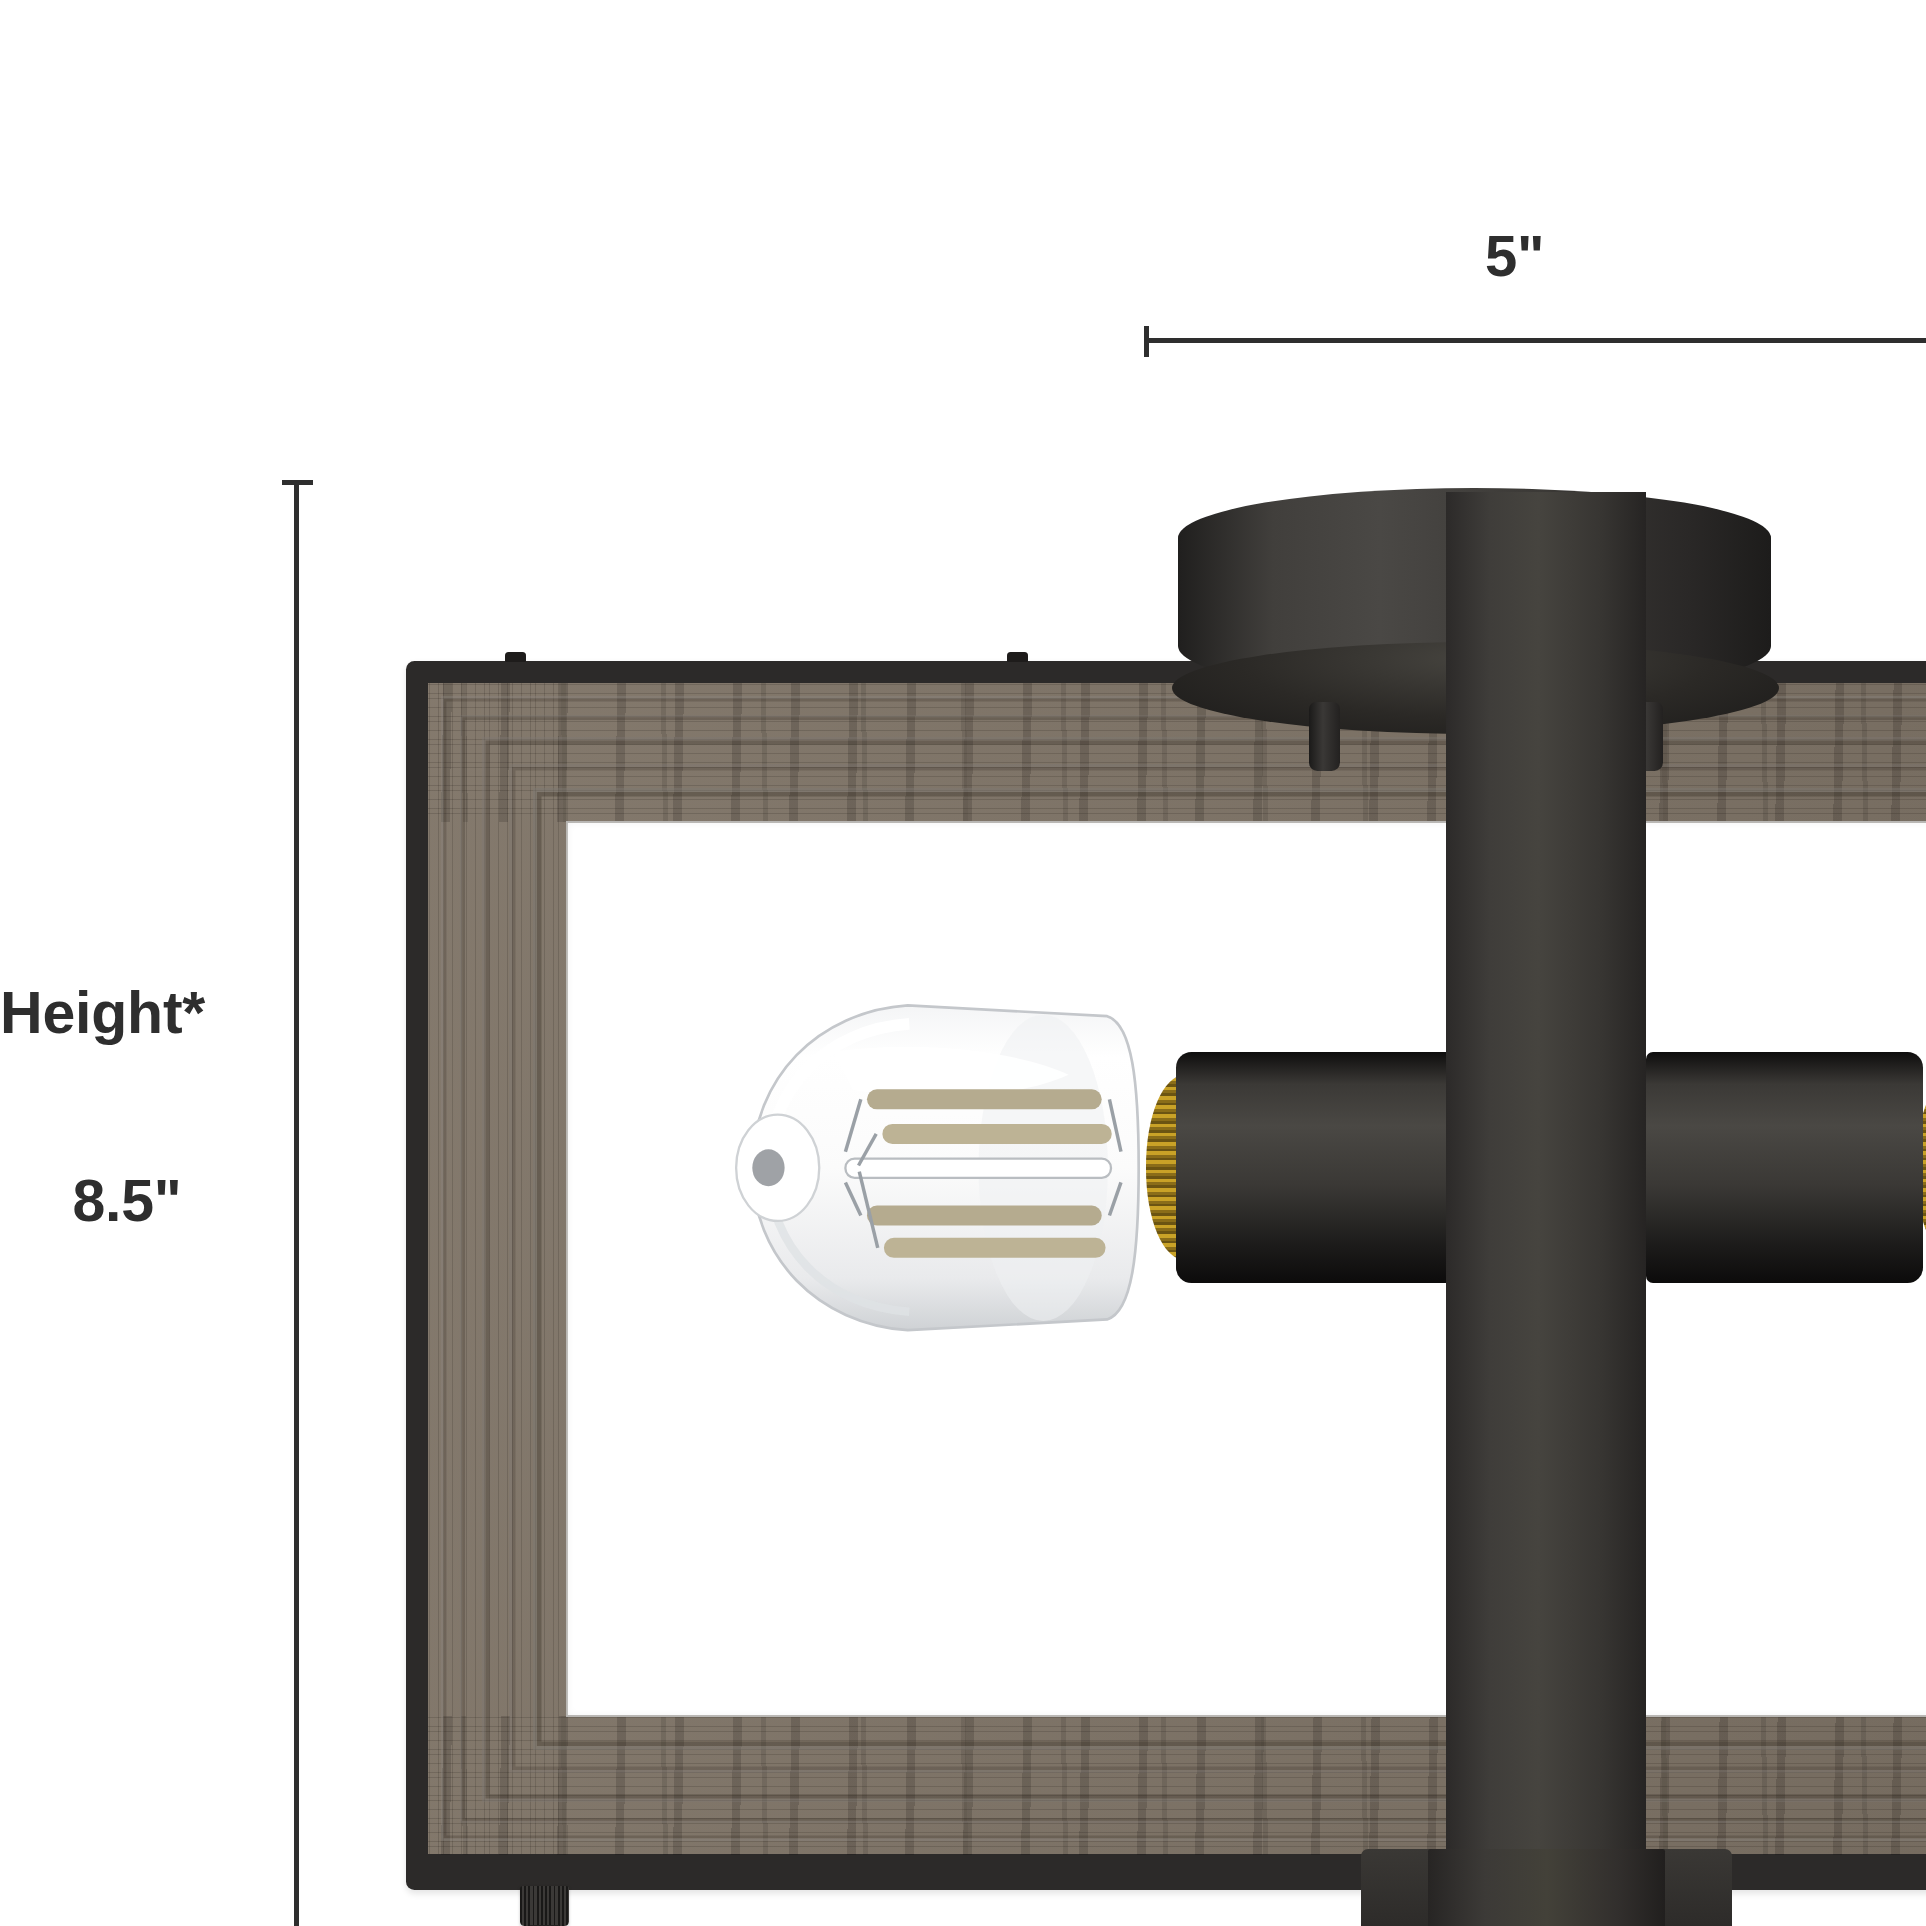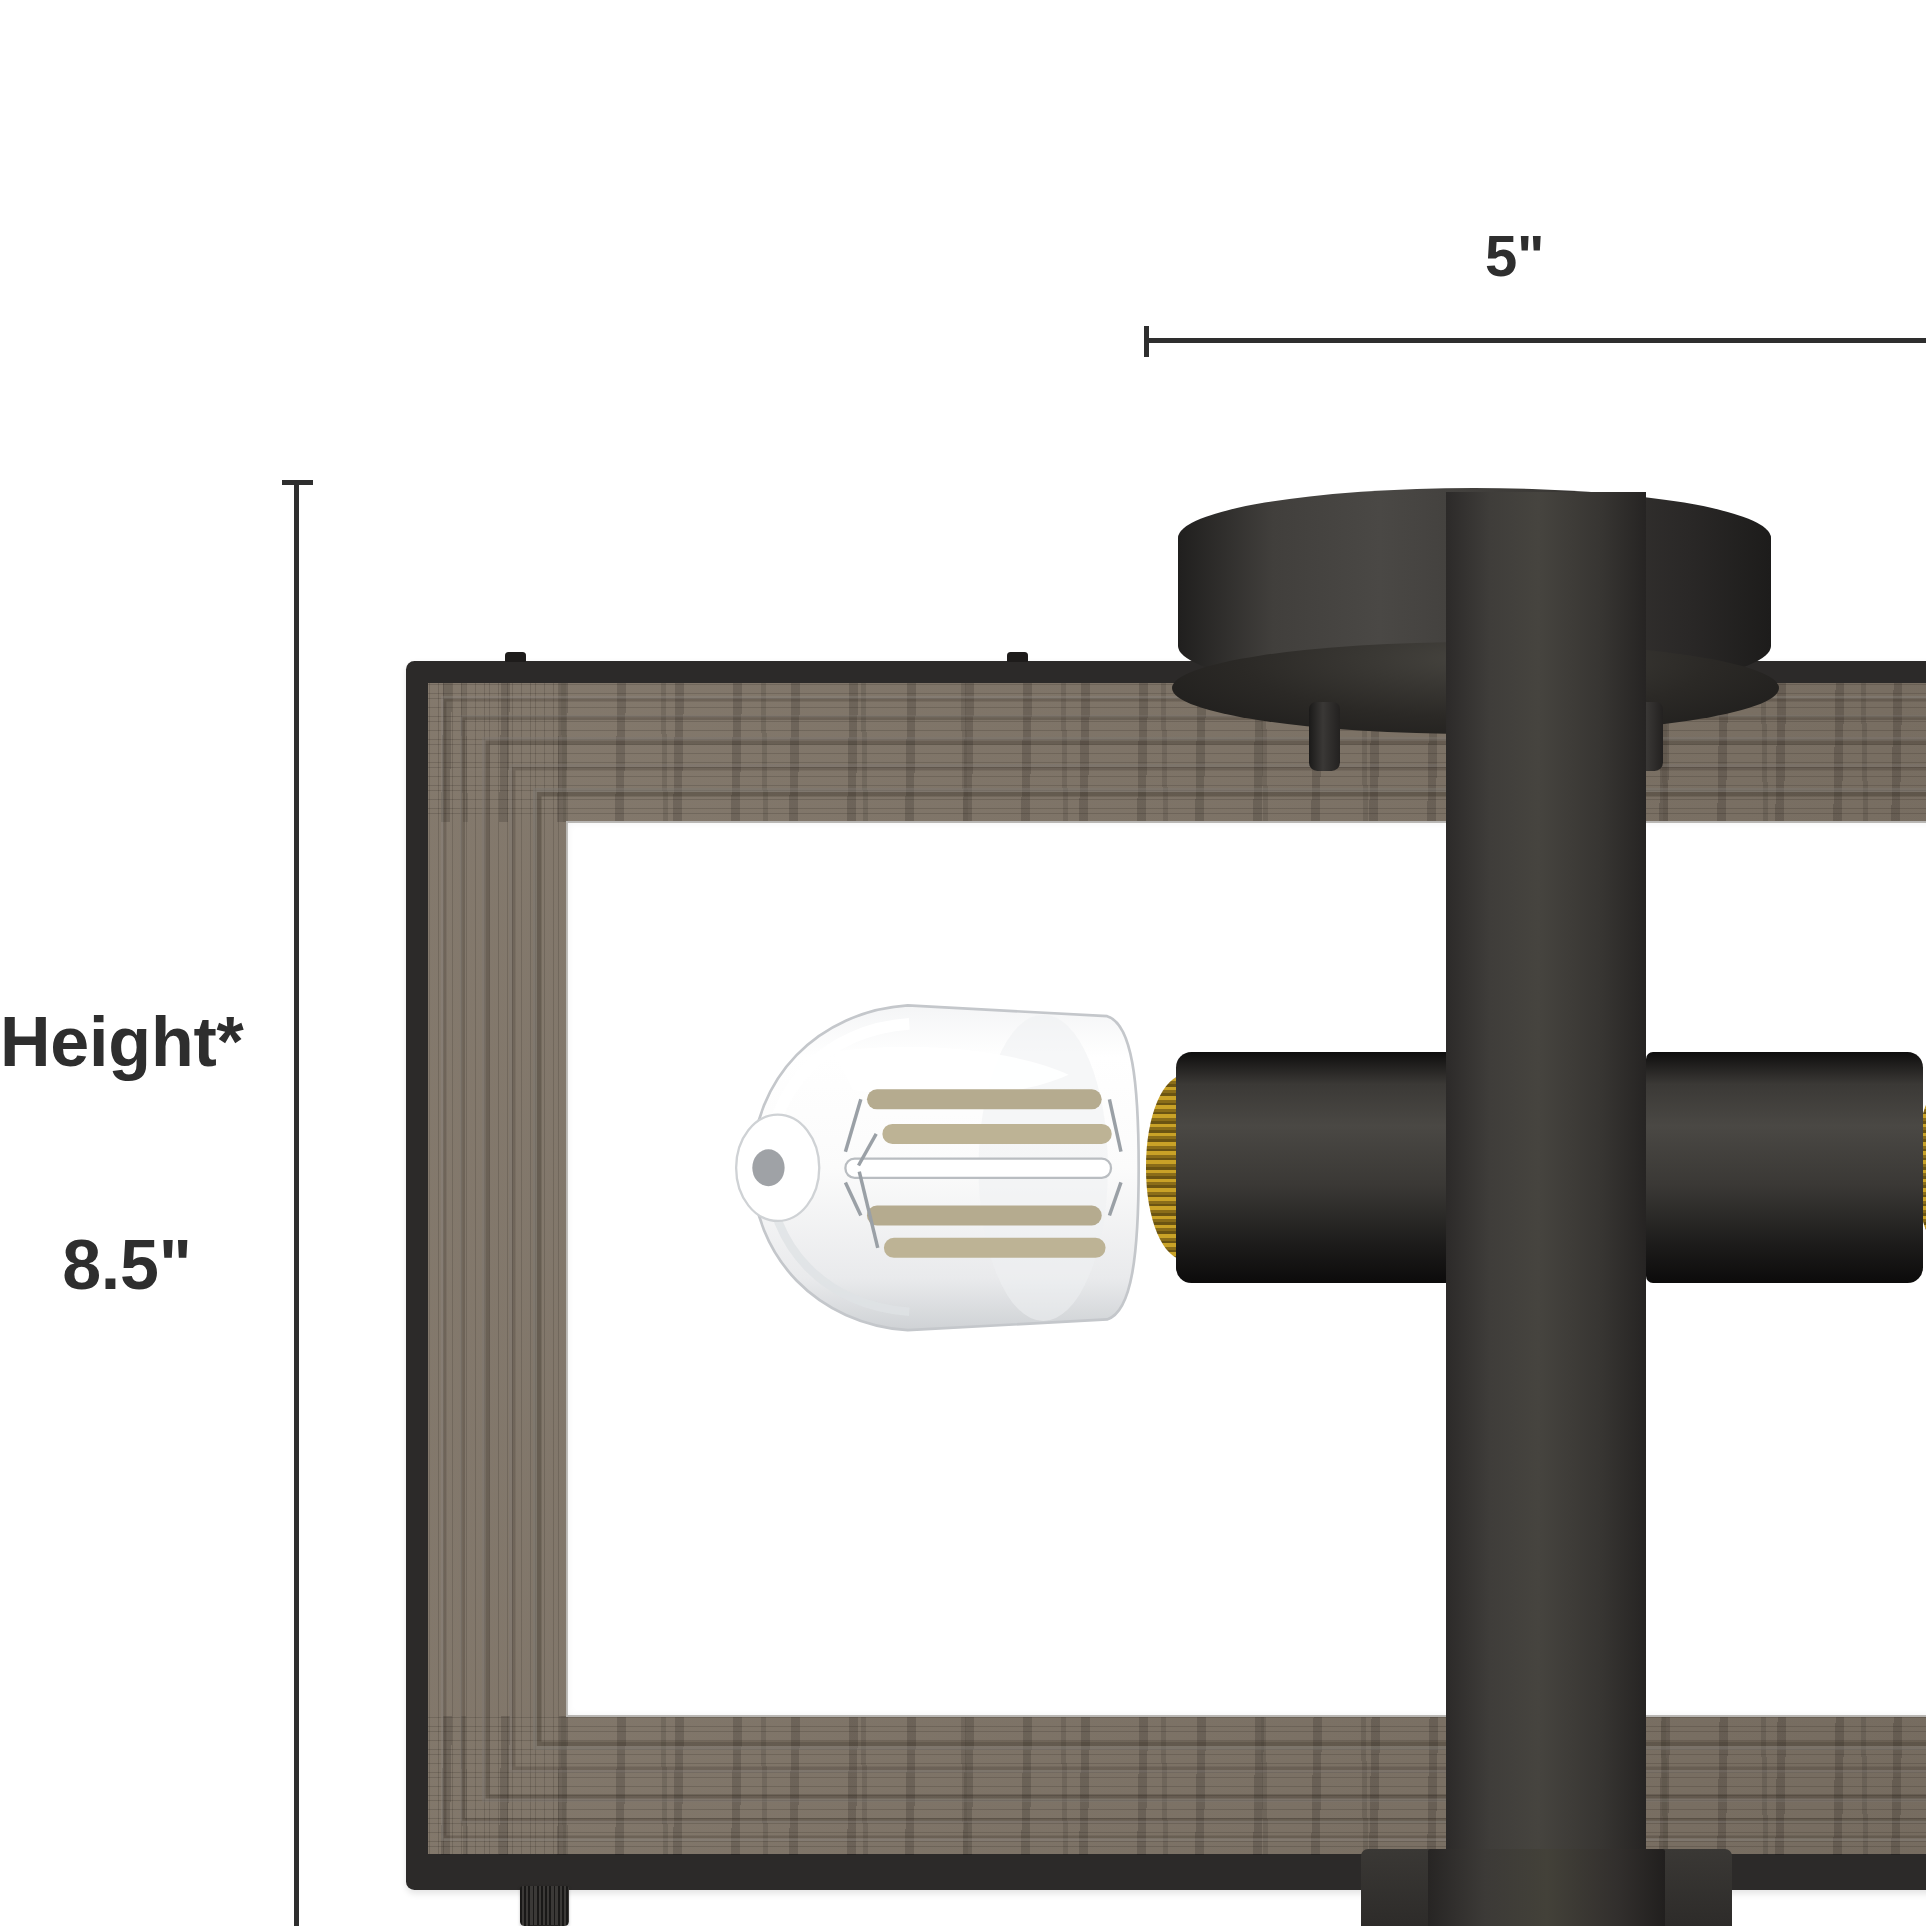--- a/index.html
+++ b/index.html
@@ -27,21 +27,21 @@
   .dim-cap-v{position:absolute;background:#2e2e2e;width:5px;}
   .dim-cap-h{position:absolute;background:#2e2e2e;height:5px;}
 
   
   #dim-top-label{left:1485px;top:225px;font-size:58px;}
   #dim-top-line{left:1144px;top:338px;width:795px;}
   #dim-top-cap-l{left:1144px;top:326px;height:31px;}
 
   
   #dim-left-label{
-    left:0px;top:857px;font-size:70px;width:254px;text-align:right;
+    left:0px;top:857px;font-size:59px;width:254px;text-align:right;
   }
   #dim-left-label .l1{display:block;text-align:left;}
   #dim-left-label .l2{display:block;text-align:center;}
   #dim-left-line{left:294px;top:480px;height:1543px;}
   #dim-left-cap-t{left:282px;top:480px;width:31px;}
 
   
   #fixture{position:absolute;left:406px;top:480px;width:2296px;height:1618px;}
 
   

